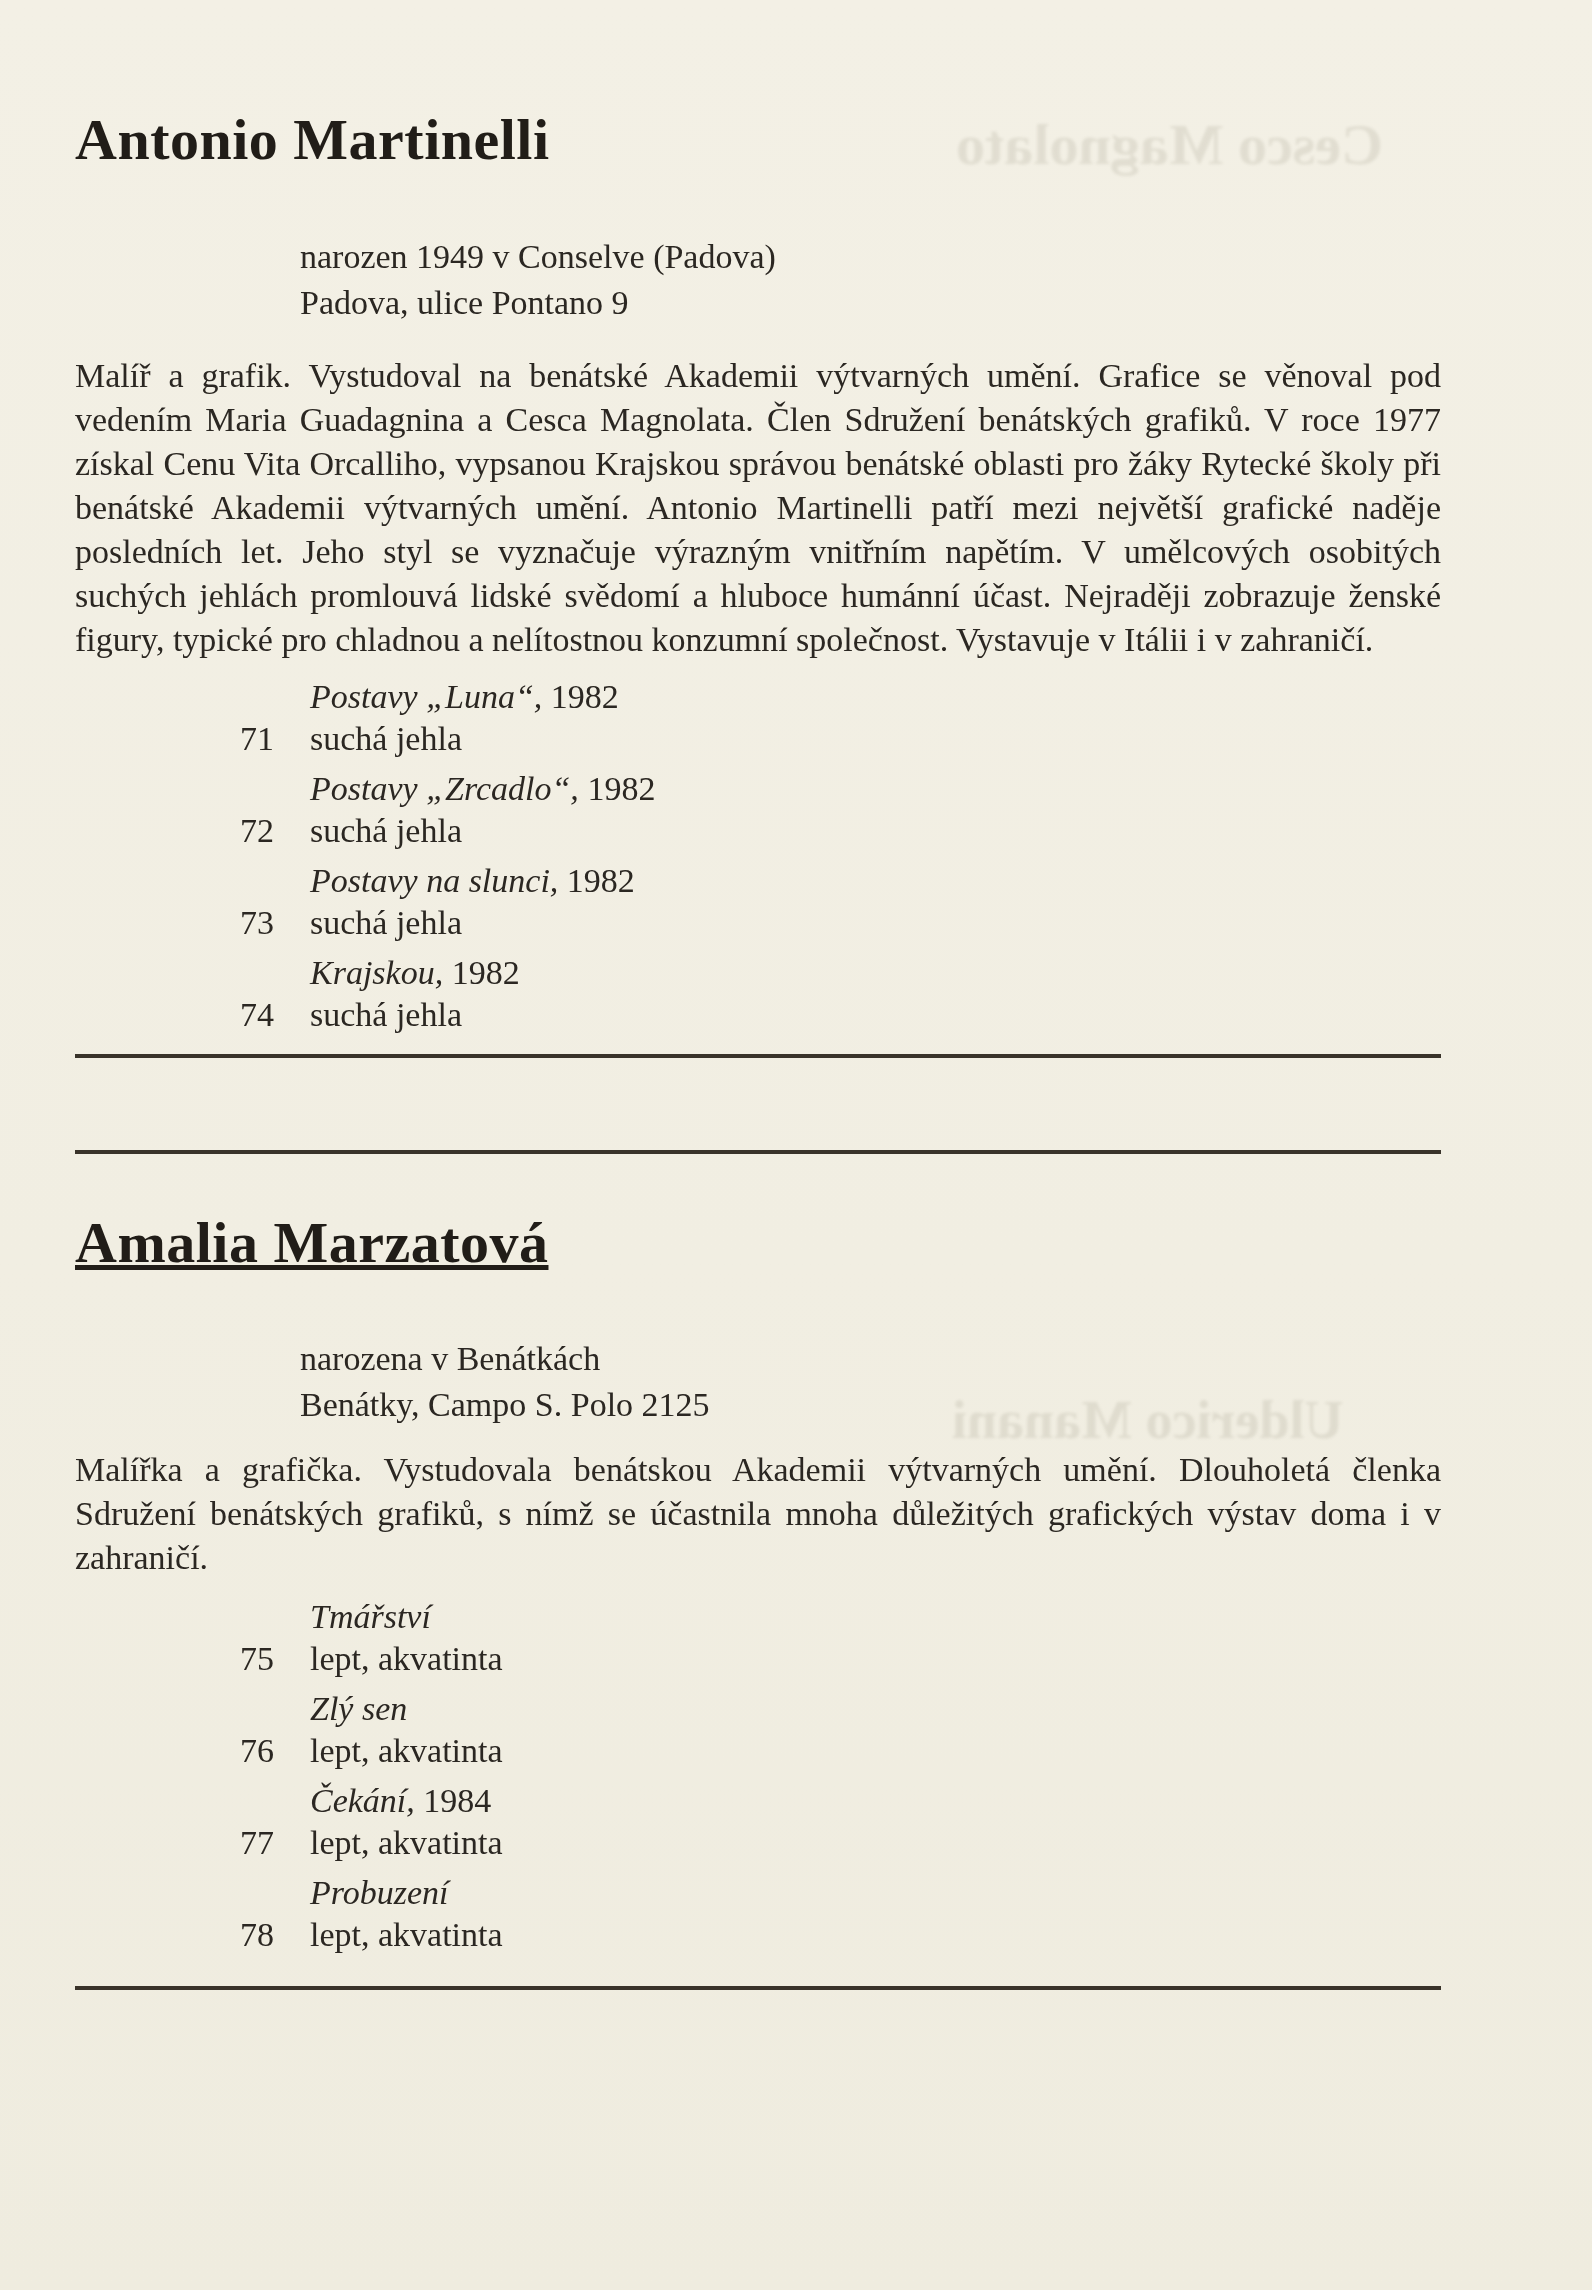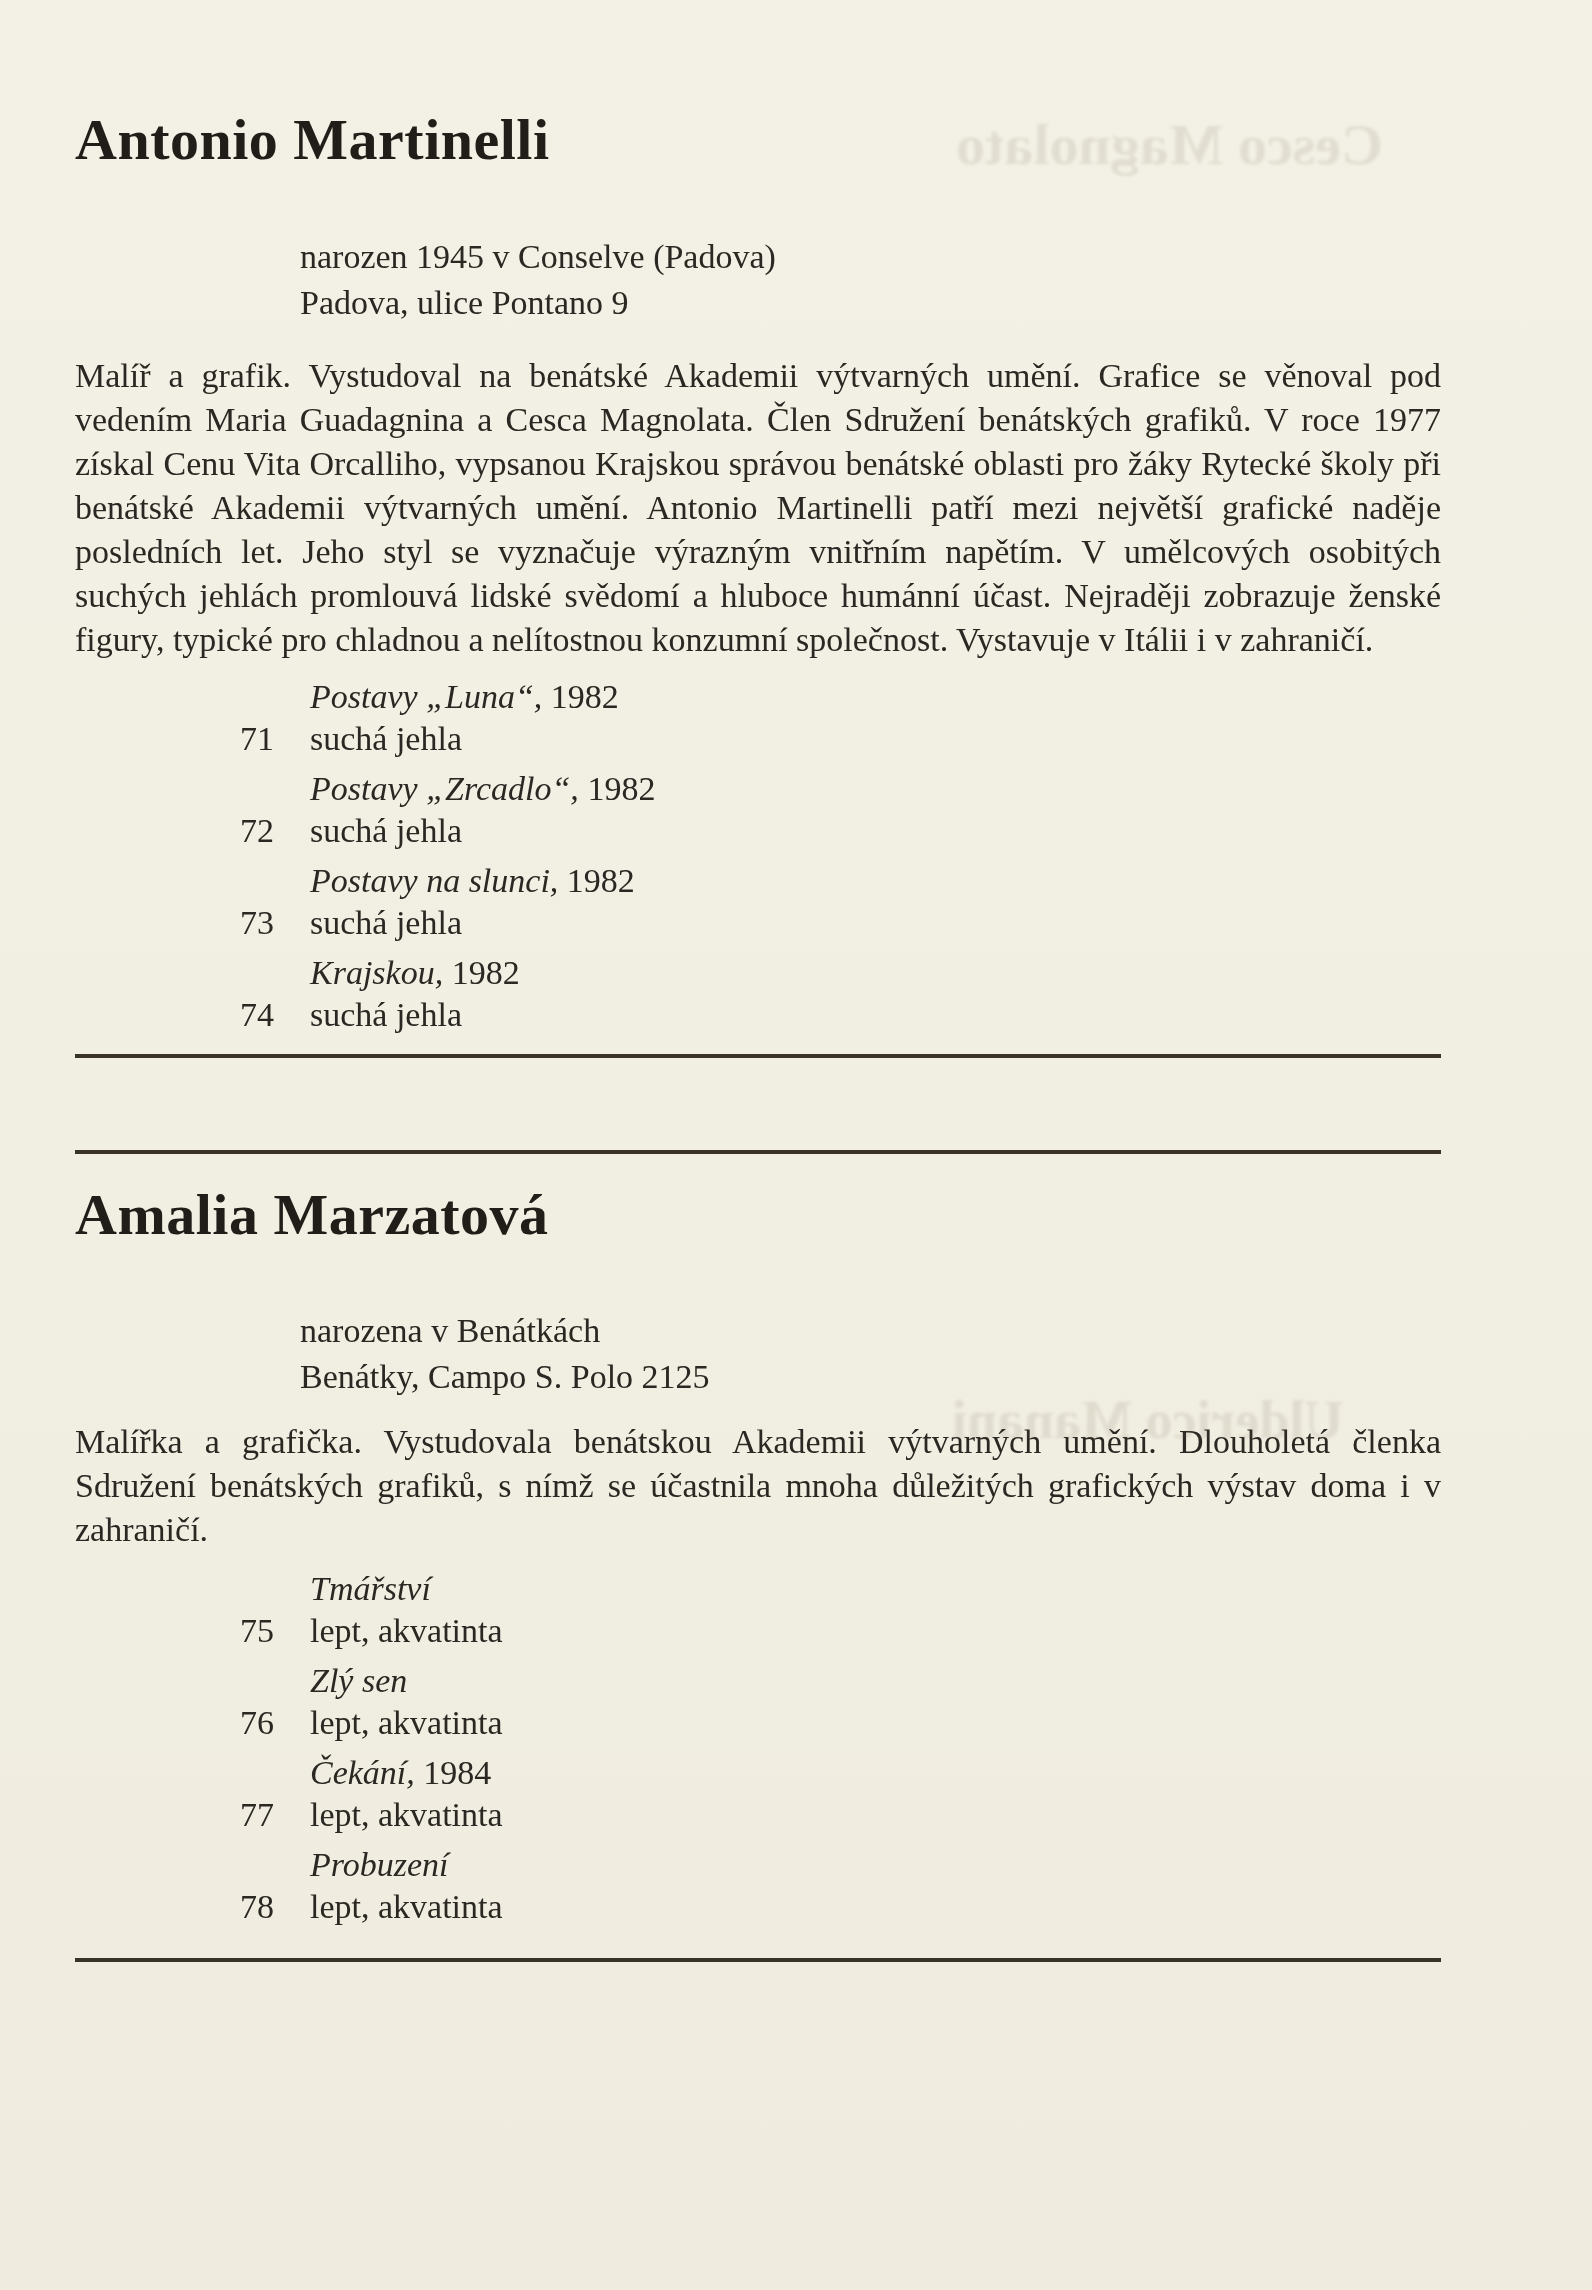--- a/index.html
+++ b/index.html
@@ -21,21 +21,21 @@
   }
   .entry-title {
     margin: 0;
     font-size: 58px;
     line-height: 1.15;
     font-weight: 700;
     letter-spacing: 0.5px;
     color: #211d18;
   }
   #e0-title { margin-top: 107px; }
-  #e1-title { margin-top: 28px; }
+  #e1-title { margin-top: 56px; text-decoration: underline; }
   .address-block {
     margin-top: 60px;
     margin-left: 225px;
     font-size: 34px;
     line-height: 46px;
   }
   .body-text {
     margin: 0;
     font-size: 34px;
     line-height: 44px;
@@ -100,21 +100,21 @@
 
 <div class="page">
 
   <div class="ghost" id="ghost-0">Cesco Magnolato</div>
   <div class="ghost" id="ghost-1">Ulderico Manani</div>
 
   <section>
     <h1 class="entry-title" id="e0-title">Antonio Martinelli</h1>
 
     <div class="address-block">
-      <div>narozen 1945 v Conselve (Padova)</div>
+      <div>narozen 1949 v Conselve (Padova)</div>
       <div>Padova, ulice Pontano 9</div>
     </div>
 
     <div id="e0-paras">
       <p class="body-text">Malíř a grafik. Vystudoval na benátské Akademii výtvarných umění. Grafice se věnoval pod vedením Maria Guadagnina a Cesca Magnolata. Člen Sdružení benátských grafiků. V roce 1977 získal Cenu Vita Orcalliho, vypsanou Krajskou správou benátské oblasti pro žáky Rytecké školy při benátské Akademii výtvarných umění. Antonio Martinelli patří mezi největší grafické naděje posledních let. Jeho styl se vyznačuje výrazným vnitřním napětím. V umělcových osobitých suchých jehlách promlouvá lidské svědomí a hluboce humánní účast. Nejraději zobrazuje ženské figury, typické pro chladnou a nelítostnou konzumní společnost. Vystavuje v Itálii i v zahraničí.</p>
     </div>
 
     <div class="works" id="e0-works">
       <div class="work-row">
         <span class="work-num">71</span>

